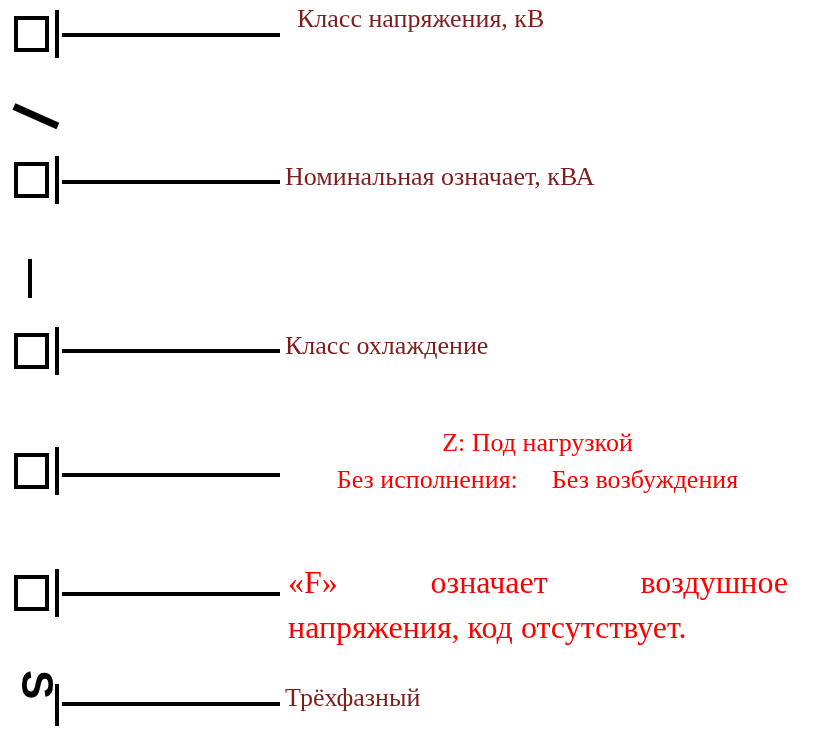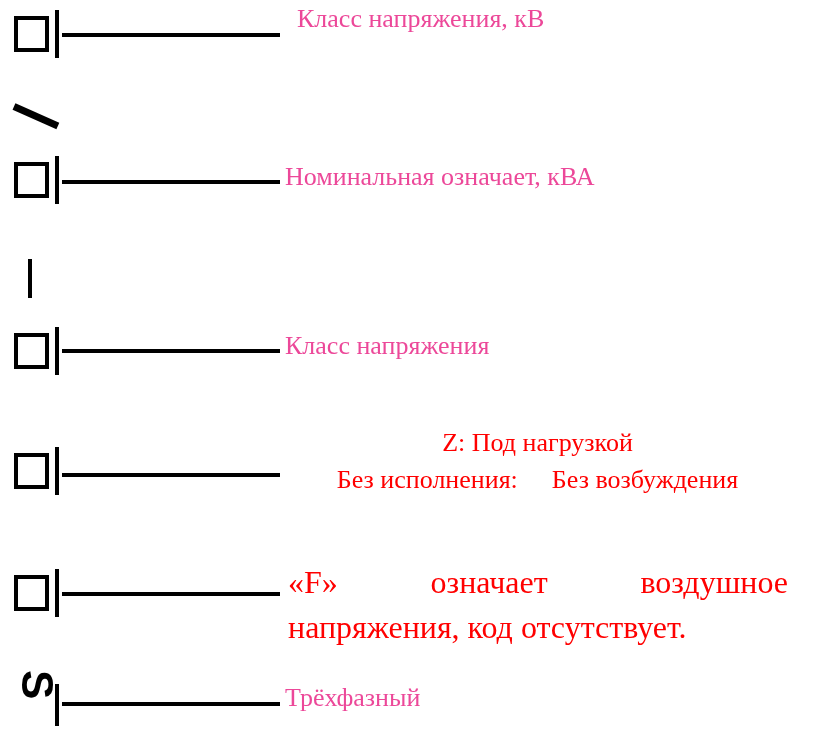--- a/index.html
+++ b/index.html
@@ -69,21 +69,21 @@
     line-height: 1;
     color: #000000;
     transform: rotate(90deg);
     transform-origin: center center;
     white-space: nowrap;
   }
 
   
   .label {
     position: absolute;
-    color: #ec4899;
+    color: #7f1d1d;
     font-size: 26px;
     line-height: 1.0;
     white-space: nowrap;
   }
 
   .label-block {
     position: absolute;
     color: #ff0000;
     font-size: 26px;
     line-height: 1.42;
@@ -125,21 +125,21 @@
   <div class="square" style="left:14px; top:162px;"></div>
   <div class="tick" style="left:55px; top:156px; height:48px;"></div>
   <div class="lead" style="left:62px; top:180px; width:218px;"></div>
   <div class="label" style="left:285px; top:164px;">Номинальная означает, кВА</div>
 
   <div class="pipe" style="left:28px; top:259px;"></div>
 
   <div class="square" style="left:14px; top:333px;"></div>
   <div class="tick" style="left:55px; top:327px; height:48px;"></div>
   <div class="lead" style="left:62px; top:349px; width:218px;"></div>
-  <div class="label" style="left:285px; top:333px;">Класс напряжения</div>
+  <div class="label" style="left:285px; top:333px;">Класс охлаждение</div>
 
   <div class="square" style="left:14px; top:453px;"></div>
   <div class="tick" style="left:55px; top:447px; height:48px;"></div>
   <div class="lead" style="left:62px; top:473px; width:218px;"></div>
   <div class="label-block" style="left:285px; top:425px; width:505px;text-align:center;">
     <div>Z: Под нагрузкой</div>
     <div style="white-space:nowrap;">
       <span>Без исполнения:</span><span class="gap-wide"></span><span>Без возбуждения</span>
     </div>
   </div>

